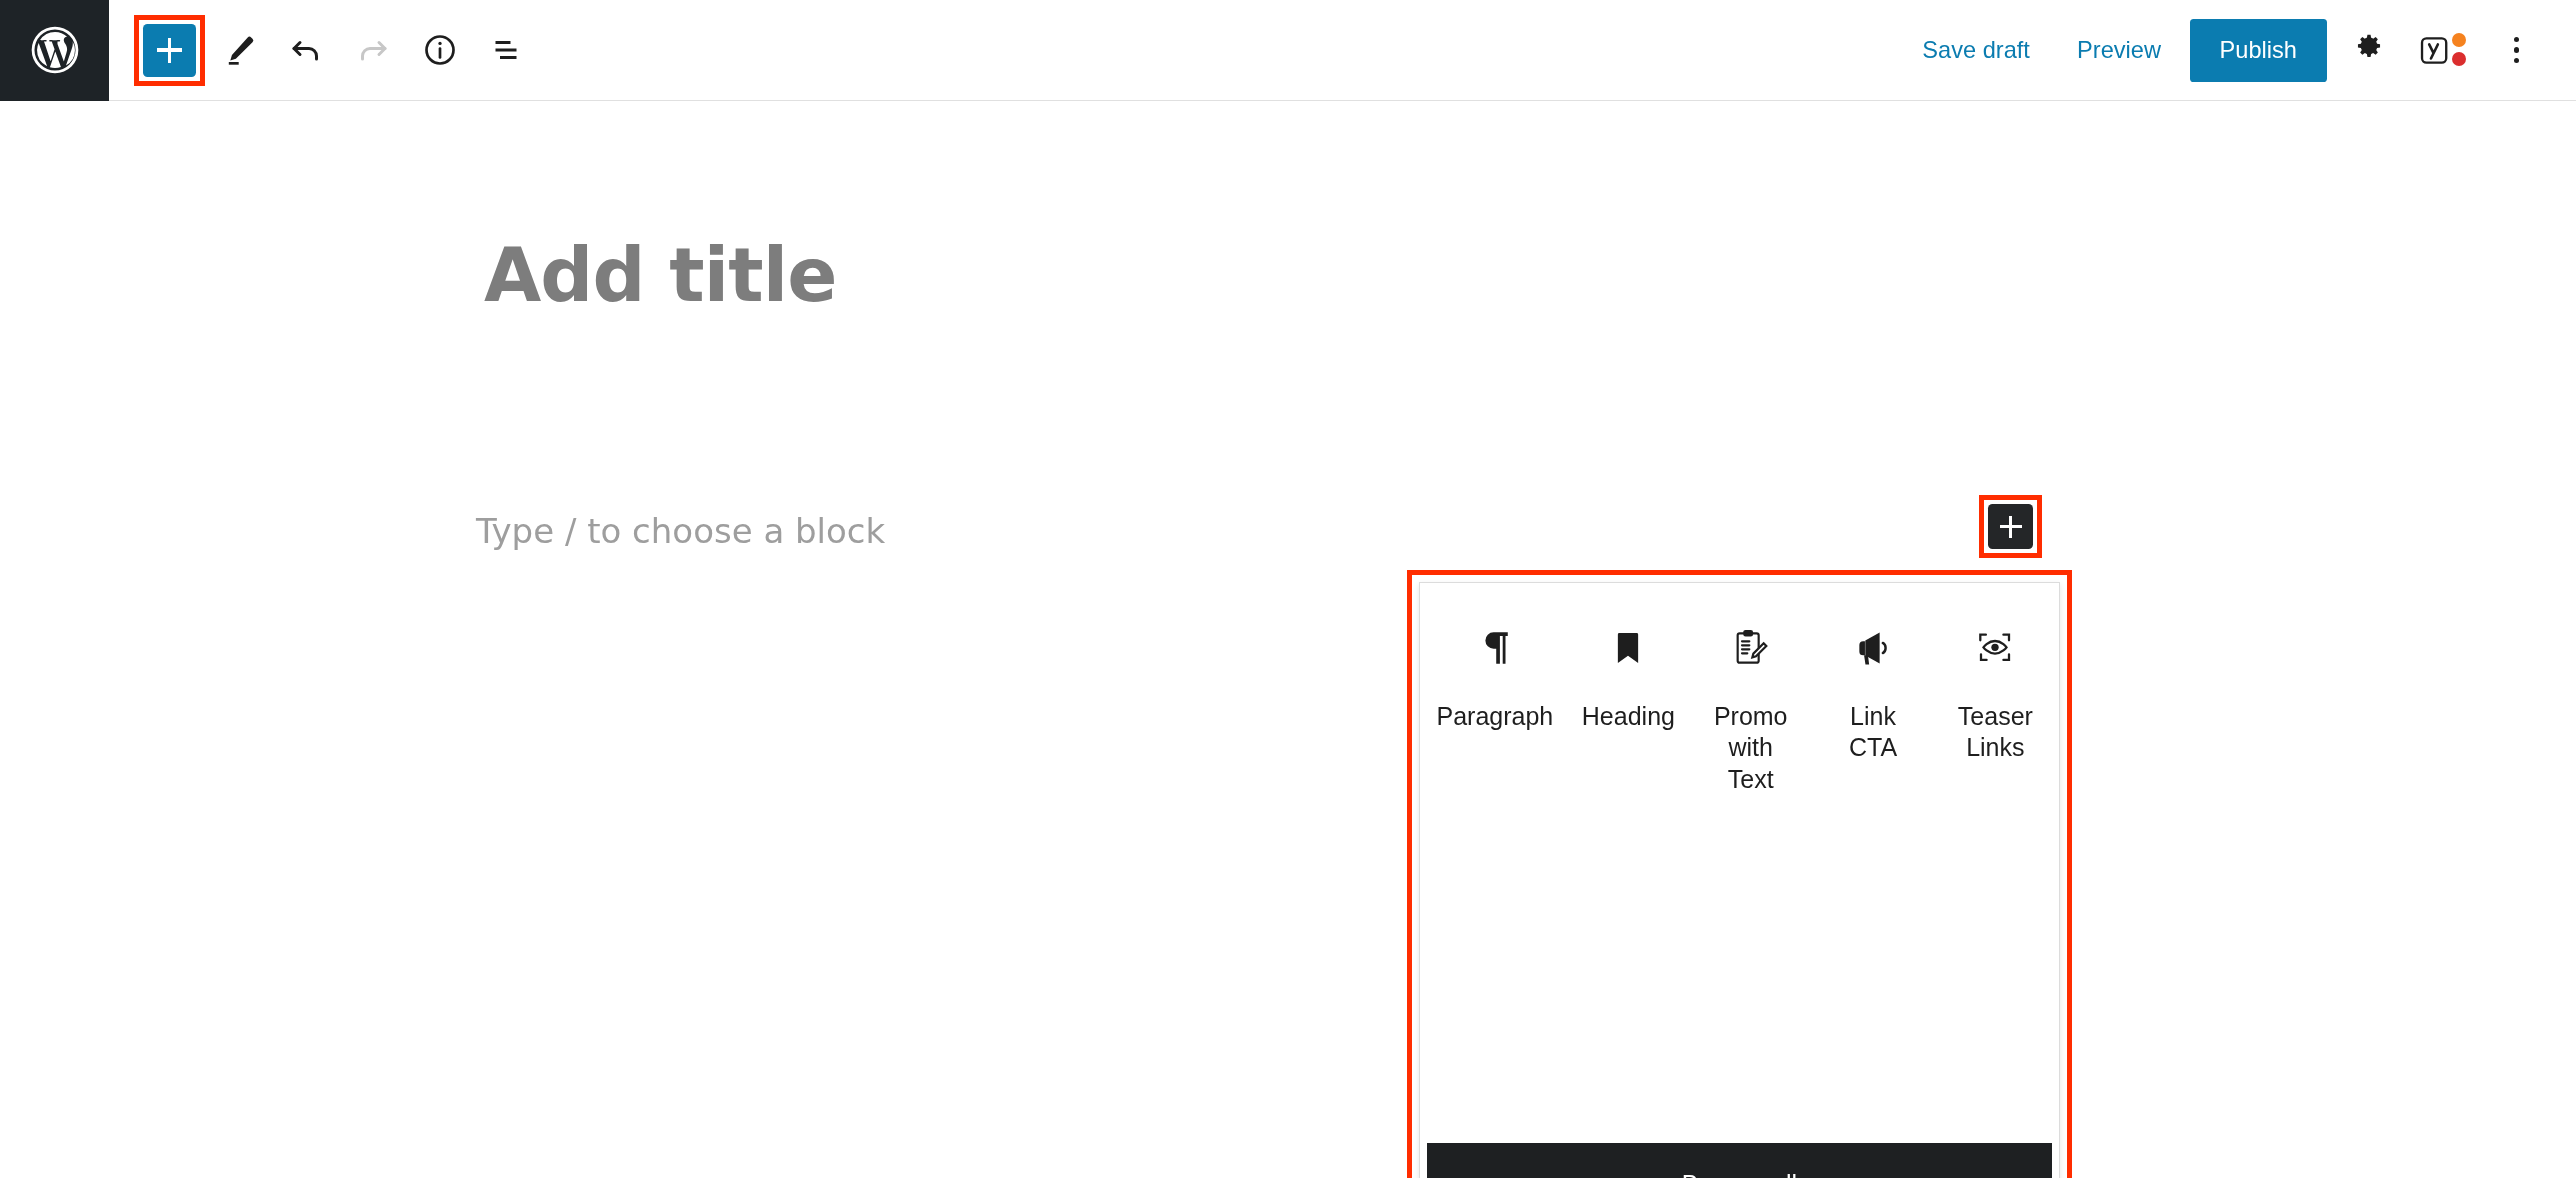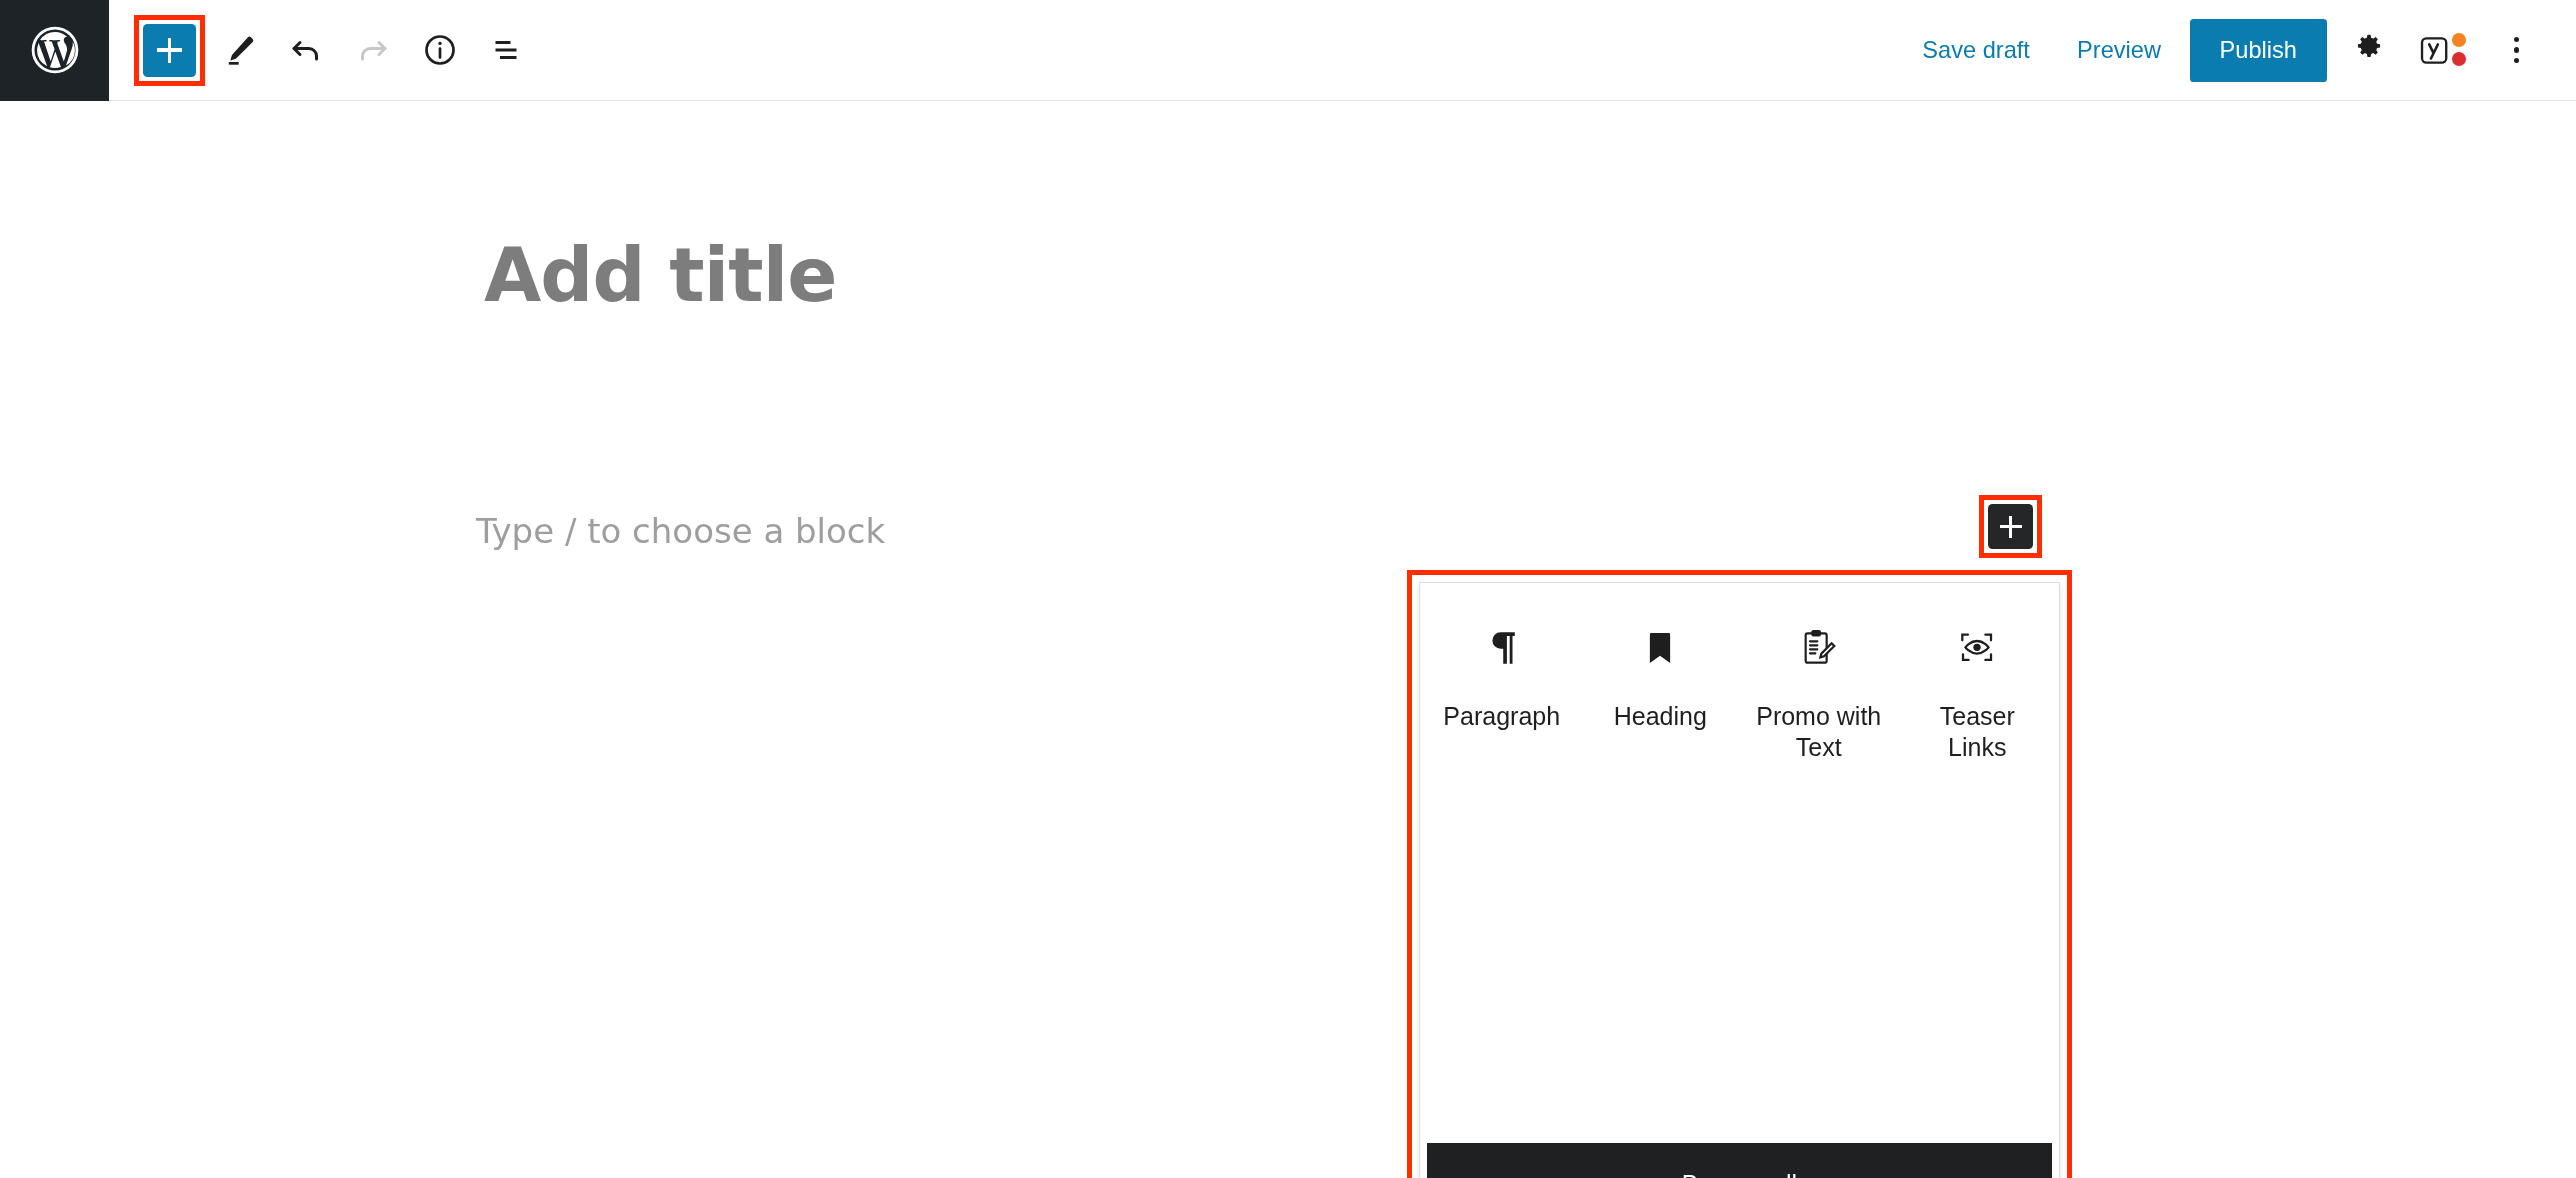--- a/index.html
+++ b/index.html
@@ -297,21 +297,21 @@
   .search-field input::placeholder { color: #757575; }
   .search-icon-slot {
     width: 40px; height: 40px;
     display: flex; align-items: center; justify-content: center;
     flex: none;
   }
 
   .block-grid {
     flex: 1;
     display: grid;
-    grid-template-columns: repeat(4, 1fr);
+    grid-template-columns: repeat(5, 1fr);
     grid-template-rows: repeat(2, 1fr);
     padding: 12.7px 16.3px 0 16.3px;
     align-content: start;
     gap: 28px;
   }
 
   .block-item {
     display: flex;
     flex-direction: column;
     align-items: center;
@@ -502,20 +502,31 @@
               <svg width="40" height="40" viewBox="0 0 24 24" fill="none" stroke="#1e1e1e" stroke-width="1.3" aria-hidden="true">
                 <rect x="4" y="3.2" width="12.6" height="17.6" rx="1.2"></rect>
                 <rect x="8" y="1.8" width="4.6" height="2.6" rx="0.7" fill="#1e1e1e"></rect>
                 <path d="M6.6 8h4.4M6.6 10.4h4.4M6.6 12.8h4.4M6.6 15.2h3.2" stroke-linecap="round"></path>
                 <path d="M19.6 9.2l1.6 1.6-6.2 6.2-2.2.6.6-2.2 6.2-6.2z" fill="#fff"></path>
               </svg>
             </span>
             <span class="bi-label">Promo with Text</span>
           </button>
 
+          <button class="block-item">
+            <span class="bi-icon">
+              <svg width="42" height="42" viewBox="0 0 24 24" fill="#1e1e1e" aria-hidden="true">
+                <path d="M15.8 3.2v17.6L7.6 16.3V7.7l8.2-4.5z"></path>
+                <path d="M6.4 8.1h1v8.1h-1a2.2 2.2 0 01-2.2-2.2v-3.7A2.2 2.2 0 016.4 8.1z"></path>
+                <path d="M6.9 16.2h2.2l.7 5.2H7.7l-.8-5.2z"></path>
+                <path d="M17.6 9.1c1 .5 1.6 1.6 1.6 2.9s-.6 2.4-1.6 2.9" fill="none" stroke="#1e1e1e" stroke-width="1.4" stroke-linecap="round"></path>
+              </svg>
+            </span>
+            <span class="bi-label">Link CTA</span>
+          </button>
 
 
           <button class="block-item">
             <span class="bi-icon">
               <svg width="42" height="42" viewBox="0 0 24 24" fill="none" stroke="#1e1e1e" stroke-width="1.3" stroke-linecap="round" aria-hidden="true">
                 <path d="M3.6 7.6V4.4h3.2M16.8 4.4H20v3.2M20 15.6v3.2h-3.2M7.2 18.8H4v-3.2"></path>
                 <path d="M5.4 11.6s2.6-3.6 6.6-3.6 6.6 3.6 6.6 3.6-2.6 3.6-6.6 3.6-6.6-3.6-6.6-3.6z"></path>
                 <circle cx="12" cy="11.6" r="2.1" fill="#1e1e1e" stroke="none"></circle>
               </svg>
             </span>

